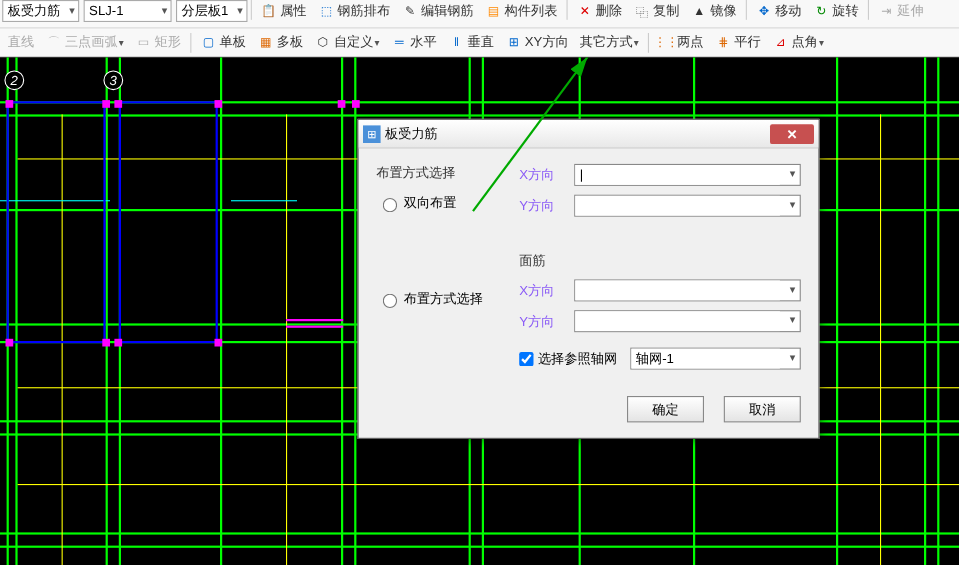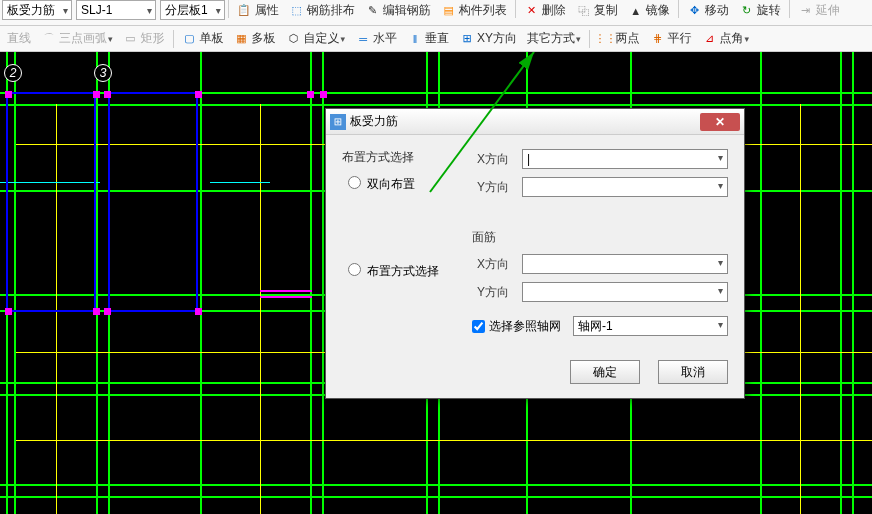--- a/index.html
+++ b/index.html
@@ -23,25 +23,25 @@
 .cyan-line{position:absolute;background:#0ff}
 .magenta-line{position:absolute;background:#f0f}
 .dialog{position:absolute;top:108px;left:325px;width:420px;background:#f0f0f0;border:1px solid #555;box-shadow:2px 2px 8px rgba(0,0,0,0.5)}
 .dlg-title{height:26px;background:linear-gradient(#fff,#e8e8e8);border-bottom:1px solid #ccc;display:flex;align-items:center;padding:0 4px}
 .dlg-title-ico{width:16px;height:16px;background:#4a90d9;margin-right:4px;display:flex;align-items:center;justify-content:center;color:#fff;font-size:10px}
 .dlg-close{margin-left:auto;width:40px;height:18px;background:#c75050;border-radius:2px;color:#fff;display:flex;align-items:center;justify-content:center;font-weight:bold;cursor:pointer}
 .dlg-body{padding:14px 16px;display:flex}
 .dlg-left{width:130px}
 .dlg-right{flex:1}
 .group-label{color:#333;margin-bottom:10px}
-.radio-row{display:flex;align-items:flex-start;margin:10px 0 28px 6px}
+.radio-row{display:flex;align-items:flex-end;margin:10px 0 28px 6px}
 .radio-row input{margin-right:6px}
 .section-label{color:#333;margin-bottom:8px}
 .field-row{display:flex;align-items:center;margin-bottom:8px}
-.field-label{width:50px;text-align:center;padding-right:8px;color:#404040}
+.field-label{width:50px;text-align:left;padding-right:8px;color:#8b5cf6}
 .combo{flex:1;border:1px solid #888;background:#fff;height:20px;position:relative}
 .combo::after{content:"▾";position:absolute;right:4px;top:2px;color:#555;font-size:10px}
 .combo input{border:none;width:calc(100% - 18px);height:18px;padding:0 4px;outline:none}
 .check-row{display:flex;align-items:center;margin-top:14px}
 .check-row input[type=checkbox]{margin-right:4px}
 .check-row .combo{margin-left:12px;flex:1}
 .dlg-foot{display:flex;justify-content:flex-end;padding:10px 16px 14px;gap:18px}
 .btn{width:70px;height:24px;border:1px solid #888;background:linear-gradient(#fff,#e4e4e4);cursor:pointer;display:flex;align-items:center;justify-content:center}
 .arrow-svg{position:absolute;top:0;left:0;width:100%;height:100%;pointer-events:none;z-index:5}
 </style>

